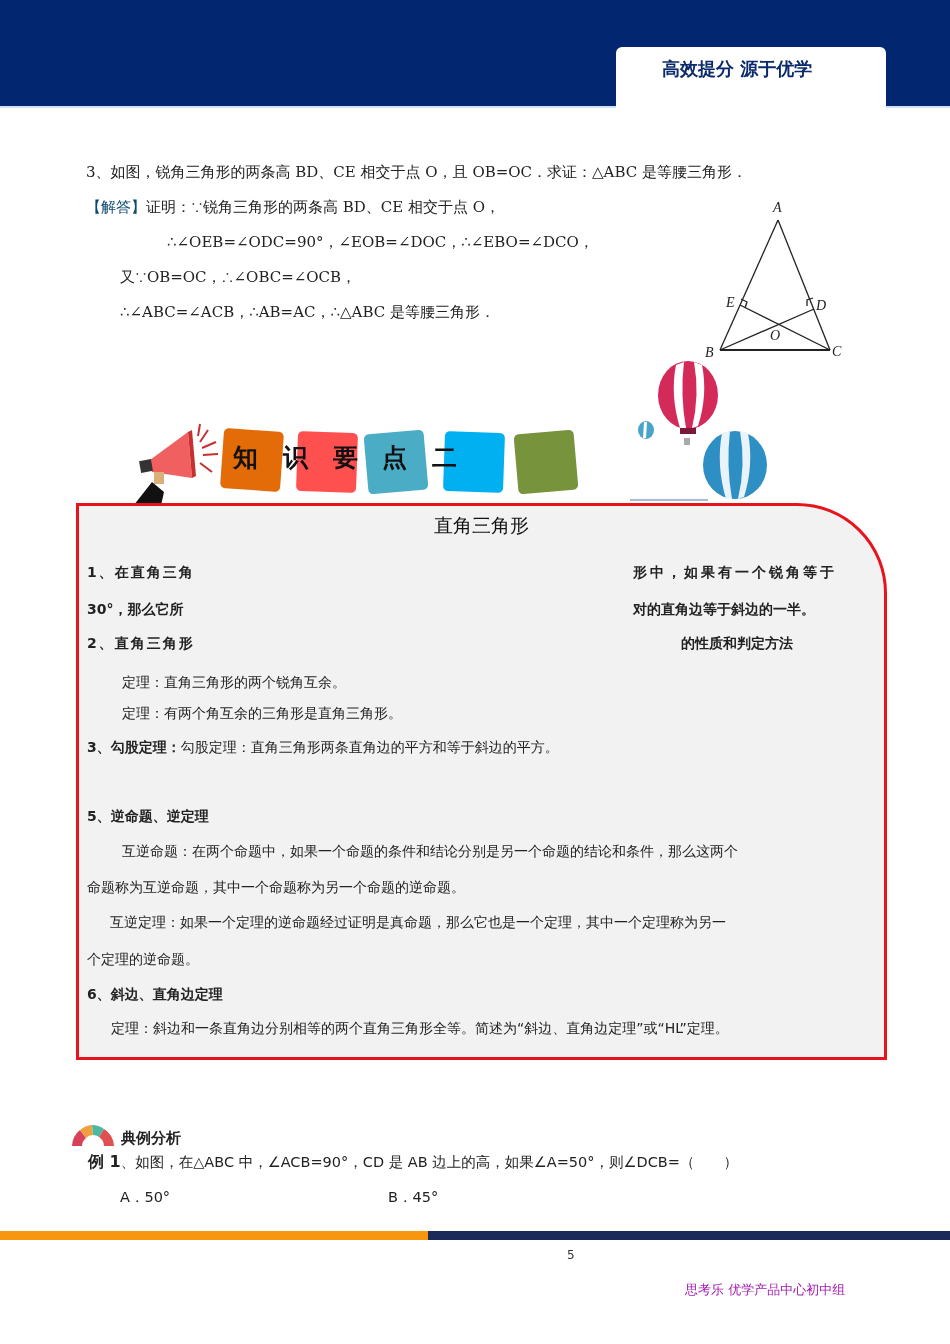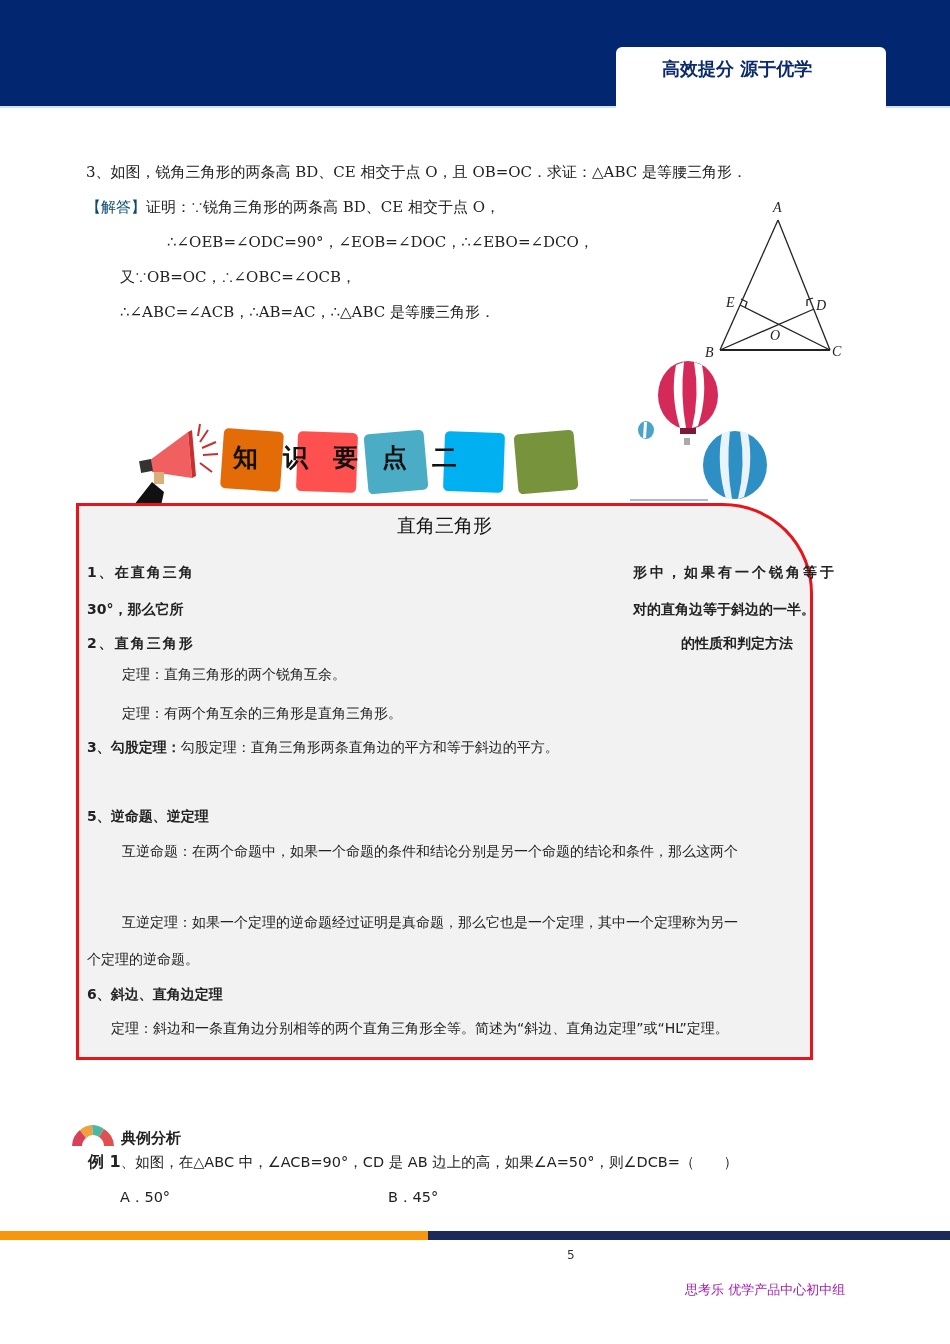--- a/index.html
+++ b/index.html
@@ -17,21 +17,21 @@
   .blue { color: #0c4a6e; }
 
   .fig { position: absolute; left: 690px; top: 192px; width: 175px; height: 175px; }
 
   .banner { position: absolute; left: 130px; top: 420px; width: 470px; height: 90px; }
   .tile { position: absolute; width: 60px; height: 60px; border-radius: 5px; }
   .tile-char { position: absolute; font-family: "DejaVu Sans", sans-serif; font-weight: bold; font-size: 25px; color: #111; }
 
   .balloons { position: absolute; left: 630px; top: 360px; width: 170px; height: 145px; }
 
-  .box { position: absolute; left: 76px; top: 503px; width: 737px; height: 557px; background: #f2f2f2;
+  .box { position: absolute; left: 76px; top: 503px; width: 811px; height: 557px; background: #f2f2f2;
          border: 3px solid #e8141c; border-top-right-radius: 90px; }
   .box-title { position: absolute; left: 0; width: 100%; top: 7px; text-align: center; font-family: "DejaVu Sans", sans-serif;
                font-size: 19px; color: #111; }
   .bx { position: absolute; font-family: "DejaVu Sans", sans-serif; font-size: 14px; color: #222; white-space: nowrap; }
   .b { font-weight: bold; }
 
   .ex-icon { position: absolute; left: 70px; top: 1124px; width: 46px; height: 22px; }
   .footer-orange { position: absolute; left: 0; top: 1231px; width: 428px; height: 9px; background: #f7960f; }
   .footer-navy { position: absolute; left: 428px; top: 1231px; width: 522px; height: 9px; background: #1c2a5a; }
   .page-num { position: absolute; left: 567px; top: 1248px; font-family: "DejaVu Sans", sans-serif; font-size: 12px; color: #333; }
@@ -120,26 +120,27 @@
 </svg>
 
 <div class="box">
   <div class="box-title">直角三角形</div>
   <div class="bx b" style="left:8px; top:58px; letter-spacing:2px;">1、在直角三角</div>
   <div class="bx b" style="left:554px; top:58px; letter-spacing:3px;">形中，如果有一个锐角等于</div>
   <div class="bx b" style="left:8px; top:95px;">30°，那么它所</div>
   <div class="bx b" style="left:554px; top:95px;">对的直角边等于斜边的一半。</div>
   <div class="bx b" style="left:8px; top:129px; letter-spacing:2px;">2、直角三角形</div>
   <div class="bx b" style="left:554px; top:129px;padding-left:48px;">的性质和判定方法</div>
-  <div class="bx" style="left:43px; top:160px;">定理：直角三角形的两个锐角互余。</div>
+  <div class="bx" style="left:43px; top:168px;">定理：直角三角形的两个锐角互余。</div>
   <div class="bx" style="left:43px; top:199px;">定理：有两个角互余的三角形是直角三角形。</div>
   <div class="bx" style="left:8px; top:233px;"><span class="b">3、勾股定理：</span><span>勾股定理：直角三角形两条直角边的平方和等于斜边的平方。</span></div>
   <div class="bx b" style="left:8px; top:302px;">5、逆命题、逆定理</div>
   <div class="bx" style="left:43px; top:337px;">互逆命题：在两个命题中，如果一个命题的条件和结论分别是另一个命题的结论和条件，那么这两个</div>
-  <div class="bx" style="left:43px; top:408px;">互逆定理：如果一个定理的逆命题经过证明是真命题，那么它也是一个定理，其中一个定理称为另一</div>
+  <div class="bx" style="left:8px; top:373px;">命题称为互逆命题，其中一个命题称为另一个命题的逆命题。</div>
+  <div class="bx" style="left:31px; top:408px;">互逆定理：如果一个定理的逆命题经过证明是真命题，那么它也是一个定理，其中一个定理称为另一</div>
   <div class="bx" style="left:8px; top:445px;">个定理的逆命题。</div>
   <div class="bx b" style="left:8px; top:480px;">6、斜边、直角边定理</div>
   <div class="bx" style="left:32px; top:514px;">定理：斜边和一条直角边分别相等的两个直角三角形全等。简述为“斜边、直角边定理”或“HL”定理。</div>
 </div>
 
 <svg class="ex-icon" viewBox="0 0 46 22">
   <path d="M2,22 A21,21 0 0,1 10,6 L16,14 A11,11 0 0,0 12,22 Z" fill="#d9405a"></path>
   <path d="M10,6 A21,21 0 0,1 22,1 L23,11 A11,11 0 0,0 16,14 Z" fill="#f0a040"></path>
   <path d="M22,1 A21,21 0 0,1 34,5 L29,13 A11,11 0 0,0 23,11 Z" fill="#4cb8a0"></path>
   <path d="M34,5 A21,21 0 0,1 44,22 L34,22 A11,11 0 0,0 29,13 Z" fill="#e05050"></path>

